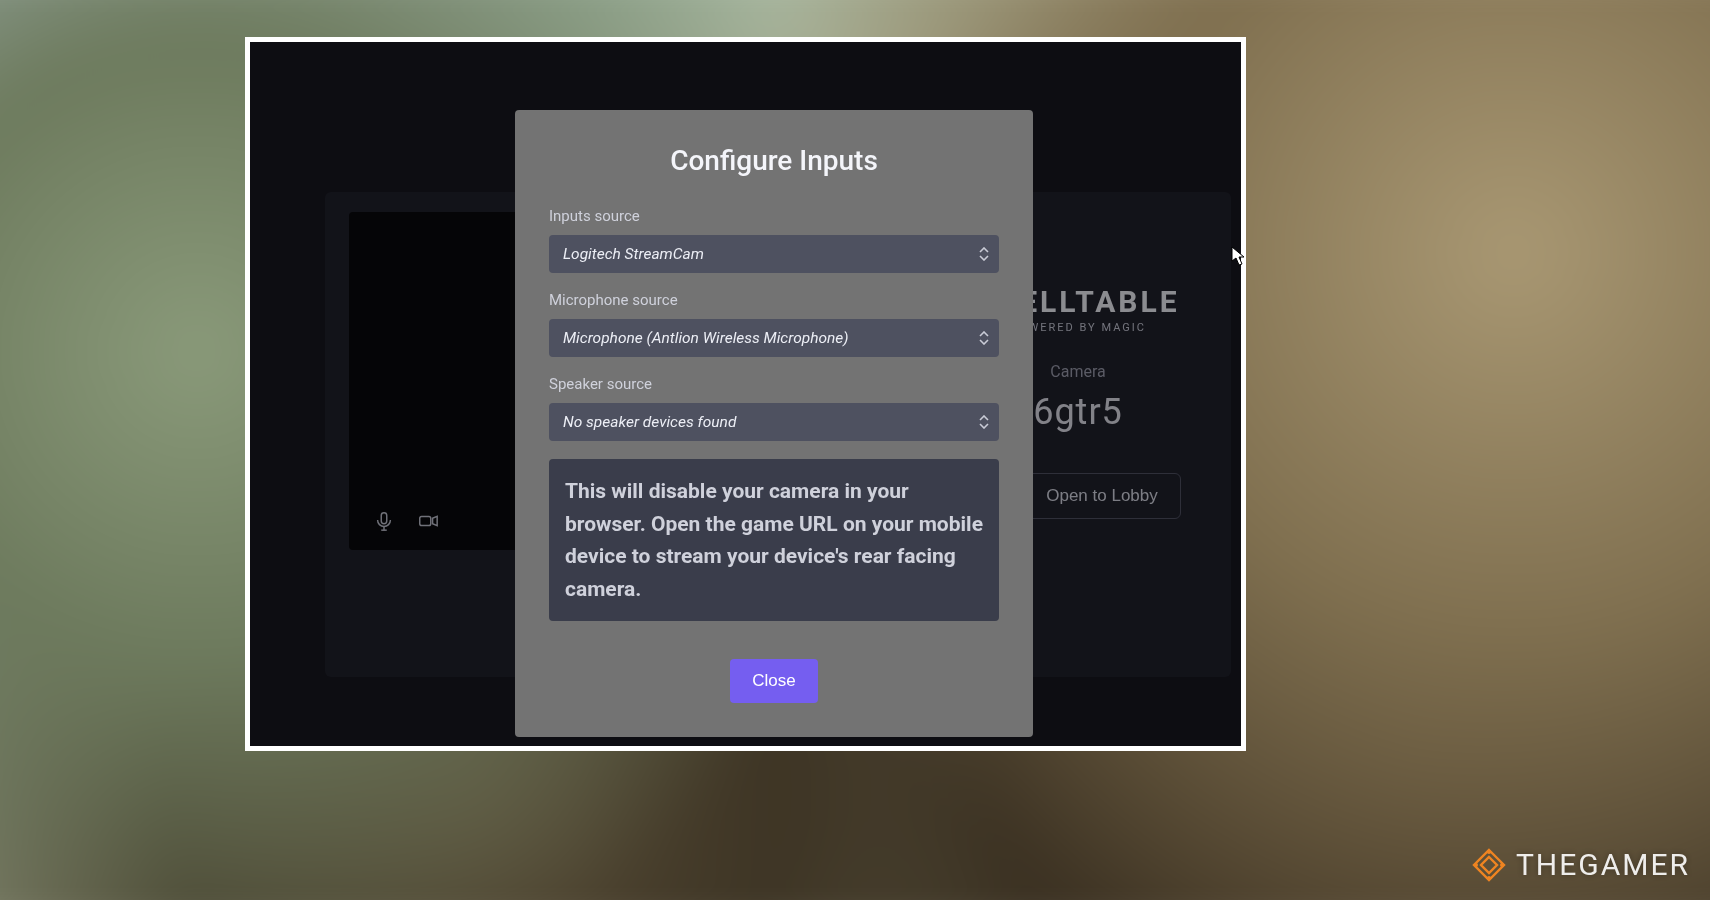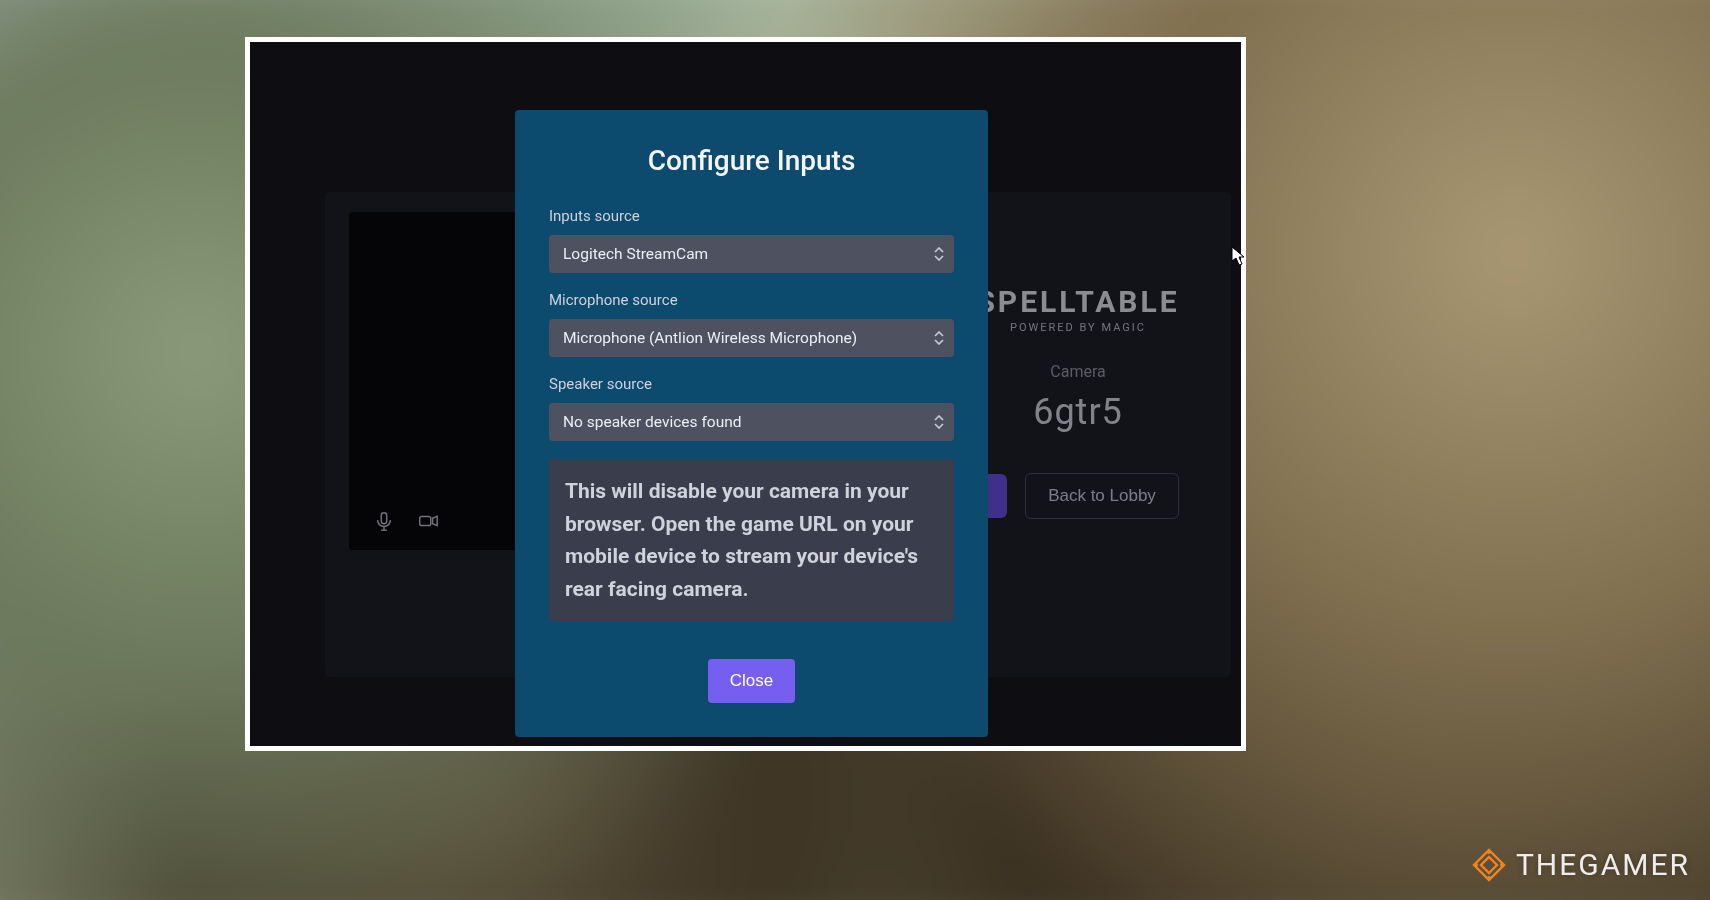--- a/index.html
+++ b/index.html
@@ -75,37 +75,38 @@
 
   
   .overlay {
     position: absolute; inset: 0;
     background: rgba(10,10,16,0.45);
     display: flex; align-items: flex-start; justify-content: center;
   }
   .modal {
     position: absolute;
     left: 265px; top: 68px;
-    width: 473px;
-    background: #0c4a6e;
+    width: 518px;
+    background: #737373;
     border-radius: 4px;
     padding: 34px 34px 34px 34px;
     color: #e6e7ee;
   }
   .modal-title { text-align: center; font-size: 28px; font-weight: 500; color: #f4f5fa; margin-bottom: 30px; }
   .field { margin-bottom: 18px; }
   .field-label { font-size: 15px; color: #cfd1db; margin-bottom: 10px; }
   .select {
     position: relative;
     width: 100%;
     background: #4e5160;
     border-radius: 4px;
     padding: 10px 36px 10px 14px;
     color: #eceef5; font-size: 15.5px;
     cursor: pointer;
+    font-style: italic;
   }
   .select .chevrons {
     position: absolute; right: 10px; top: 50%; transform: translateY(-50%);
     display: flex; flex-direction: column; gap: 0; color: #c9cbd6;
   }
   .select .chevrons svg { width: 10px; height: 7px; stroke: #c9cbd6; fill: none; stroke-width: 1.6; }
 
   .check-row {
     display: flex; align-items: center; gap: 14px; margin-top: 24px; margin-bottom: 16px;
   }
@@ -180,21 +181,21 @@
 
       <div class="join-col">
         <div class="brand">
           <div class="brand-main">SPELLTABLE</div>
           <div class="brand-sub">POWERED BY MAGIC</div>
         </div>
         <div class="joining">Camera</div>
         <div class="code">6gtr5</div>
         <div class="btn-row">
           <div class="btn-join-hidden"></div>
-          <button class="btn btn-back">Back to Lobby</button>
+          <button class="btn btn-back">Open to Lobby</button>
         </div>
       </div>
     </div>
 
     <div class="overlay">
       <div class="modal">
         <div class="modal-title">Configure Inputs</div>
 
         <div class="field">
           <div class="field-label">Inputs source</div>

